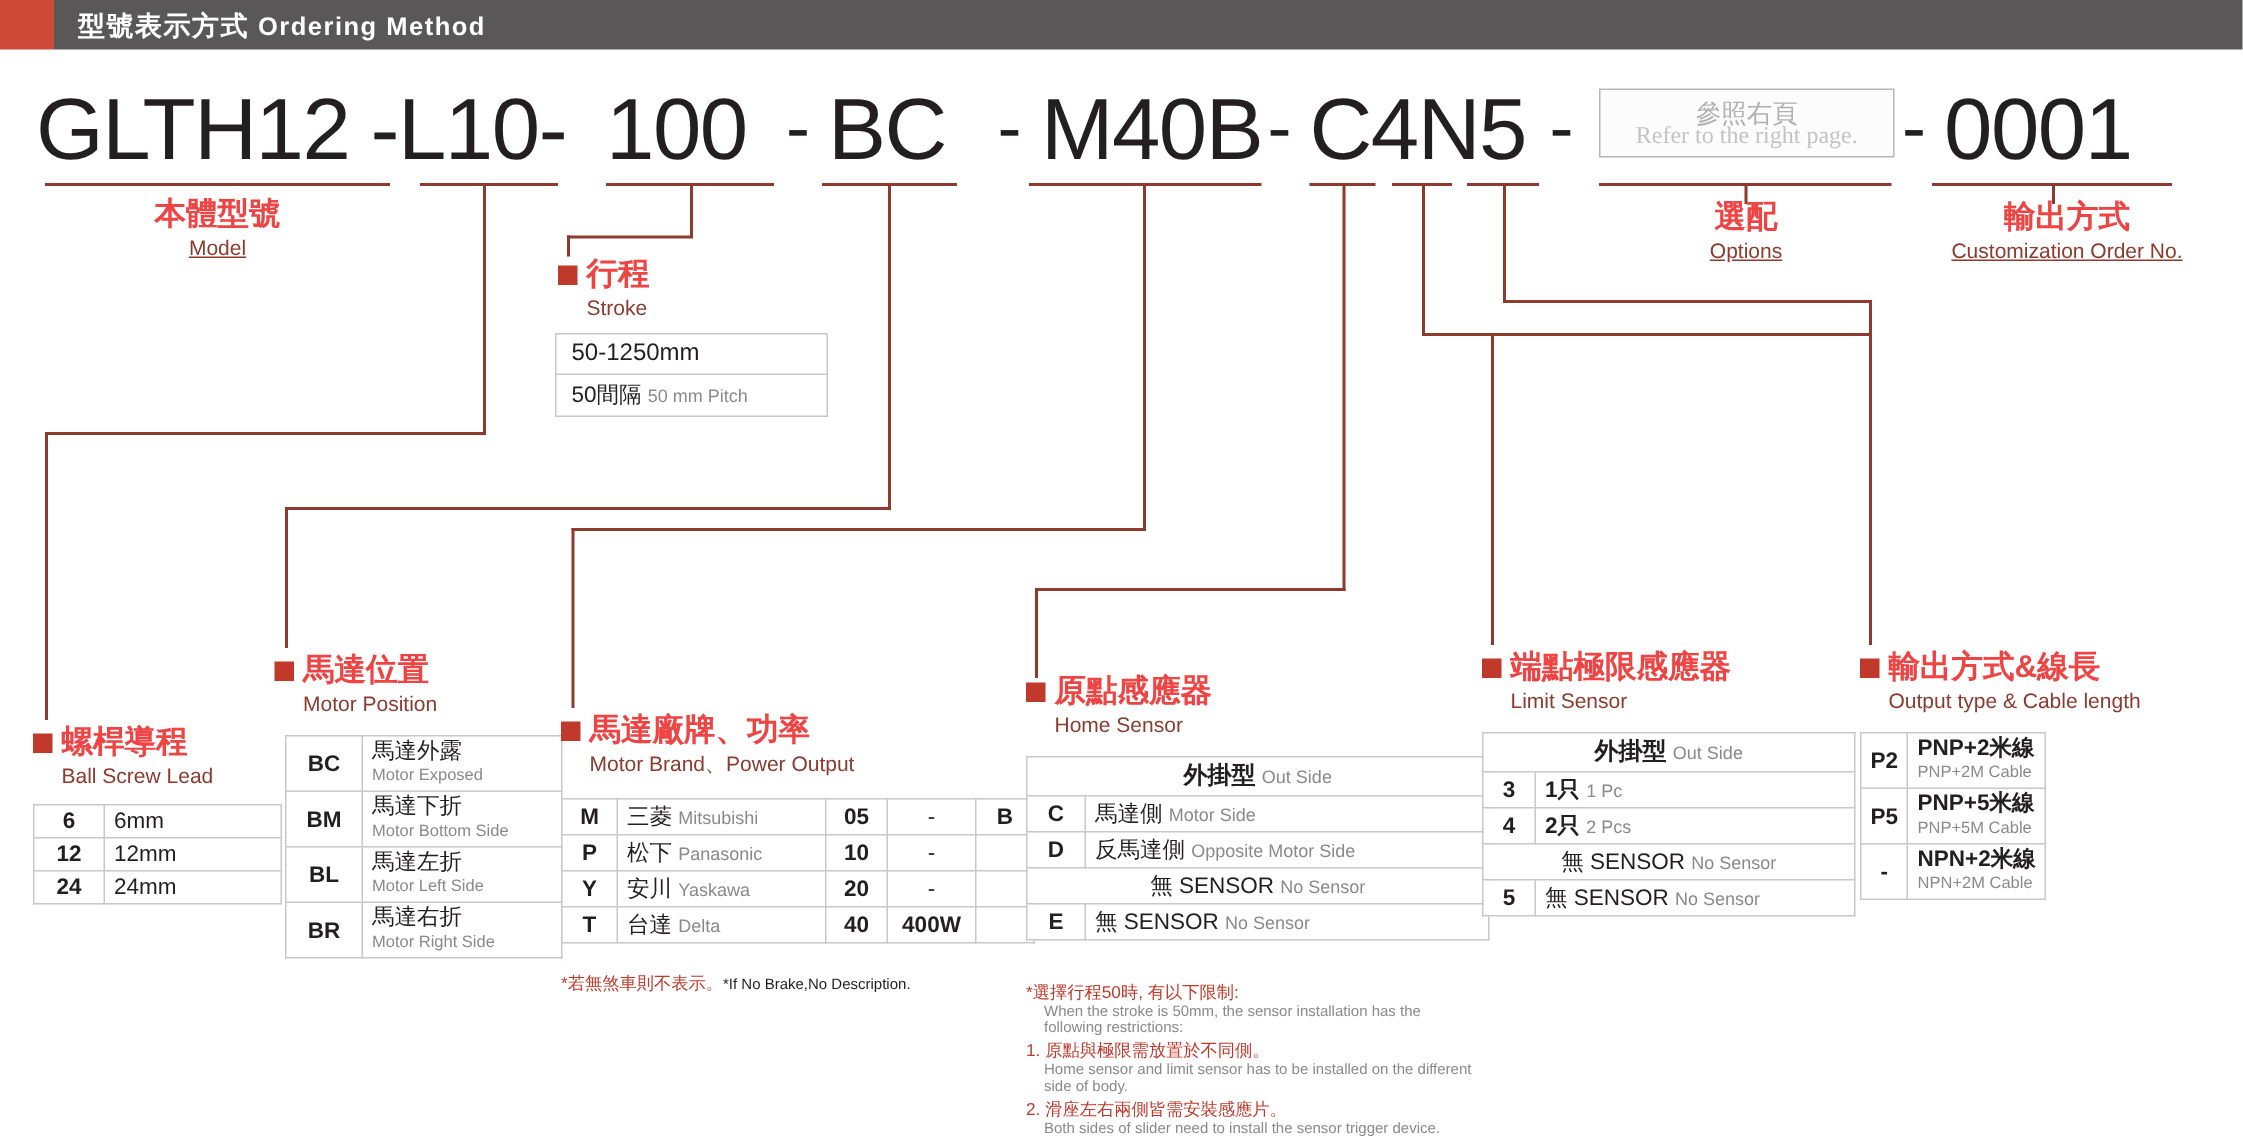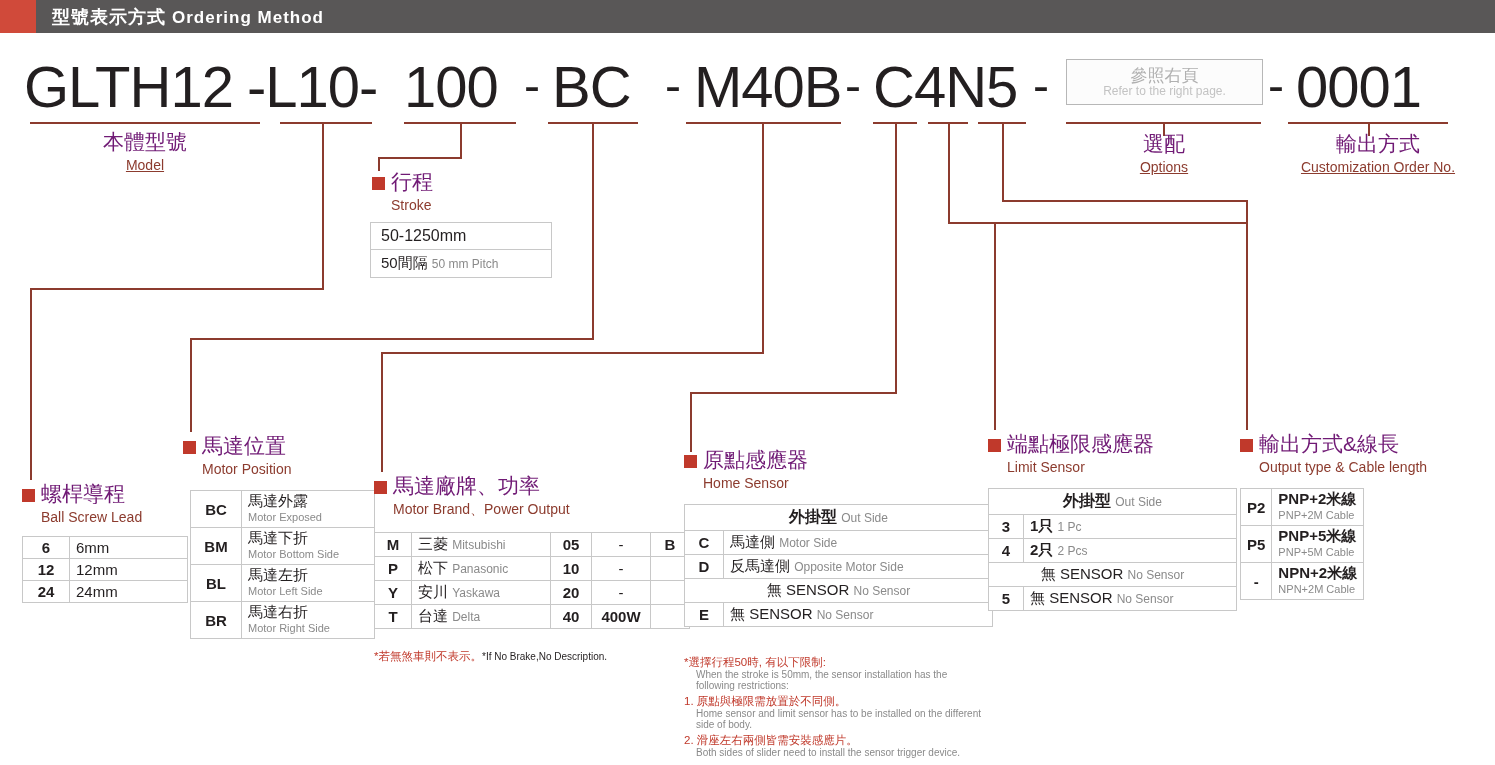--- a/index.html
+++ b/index.html
@@ -29,33 +29,33 @@
   }
   .dash{font-size:48px;color:#231f20;}
 
   
   #opt-box{
     left:1066px;top:59px;width:195px;height:44px;
     border:1px solid #b7b7b7;background:#fcfcfc;
     display:flex;flex-direction:column;align-items:center;justify-content:center;
   }
   #opt-box .l1{font-size:17px;color:#b0b0b0;line-height:18px;}
-  #opt-box .l2{font-size:12px;color:#c3c3c3;line-height:12px;}
+  #opt-box .l2{font-size:16px;color:#c3c3c3;line-height:12px;font-family:Liberation Serif, serif;}
 
   
   .uline{height:2px;background:#8c3b2e;}
 
   
   .vline{width:2px;background:#8c3b2e;}
   .hline{height:2px;background:#8c3b2e;}
 
   
   .lbl{position:absolute;}
   .lbl .sq{display:inline-block;width:13px;height:13px;background:#c0392b;margin-right:6px;vertical-align:-1px;}
-  .lbl .cn{font-size:21px;color:#701a75;font-weight:normal;letter-spacing:0px;}
+  .lbl .cn{font-size:21px;color:#ef4444;font-weight:bold;letter-spacing:0px;}
   .lbl .en{font-size:14px;color:#8c3b2e;display:block;margin-left:19px;margin-top:1px;}
   .lbl.center{text-align:center;}
   .lbl.center .en{margin-left:0;text-decoration:underline;}
 
   
   table.tbl{border-collapse:collapse;}
   table.tbl td{
     border:1px solid #c8c8c8;
     font-size:15px;
     padding:2px 6px;

